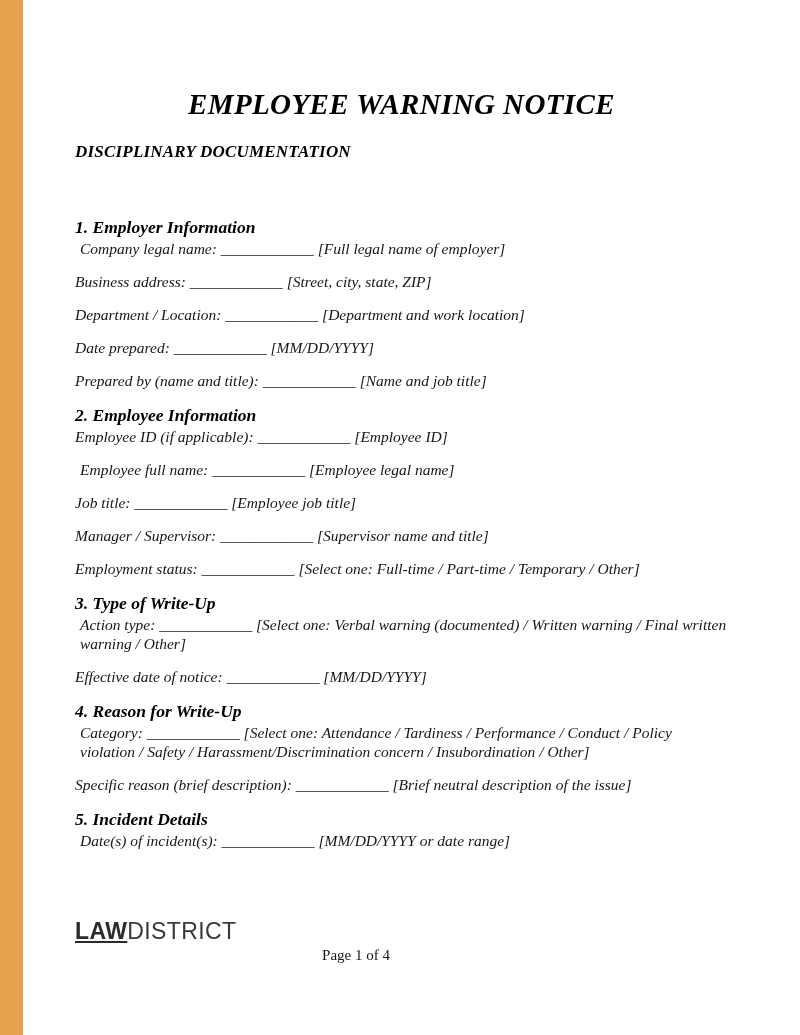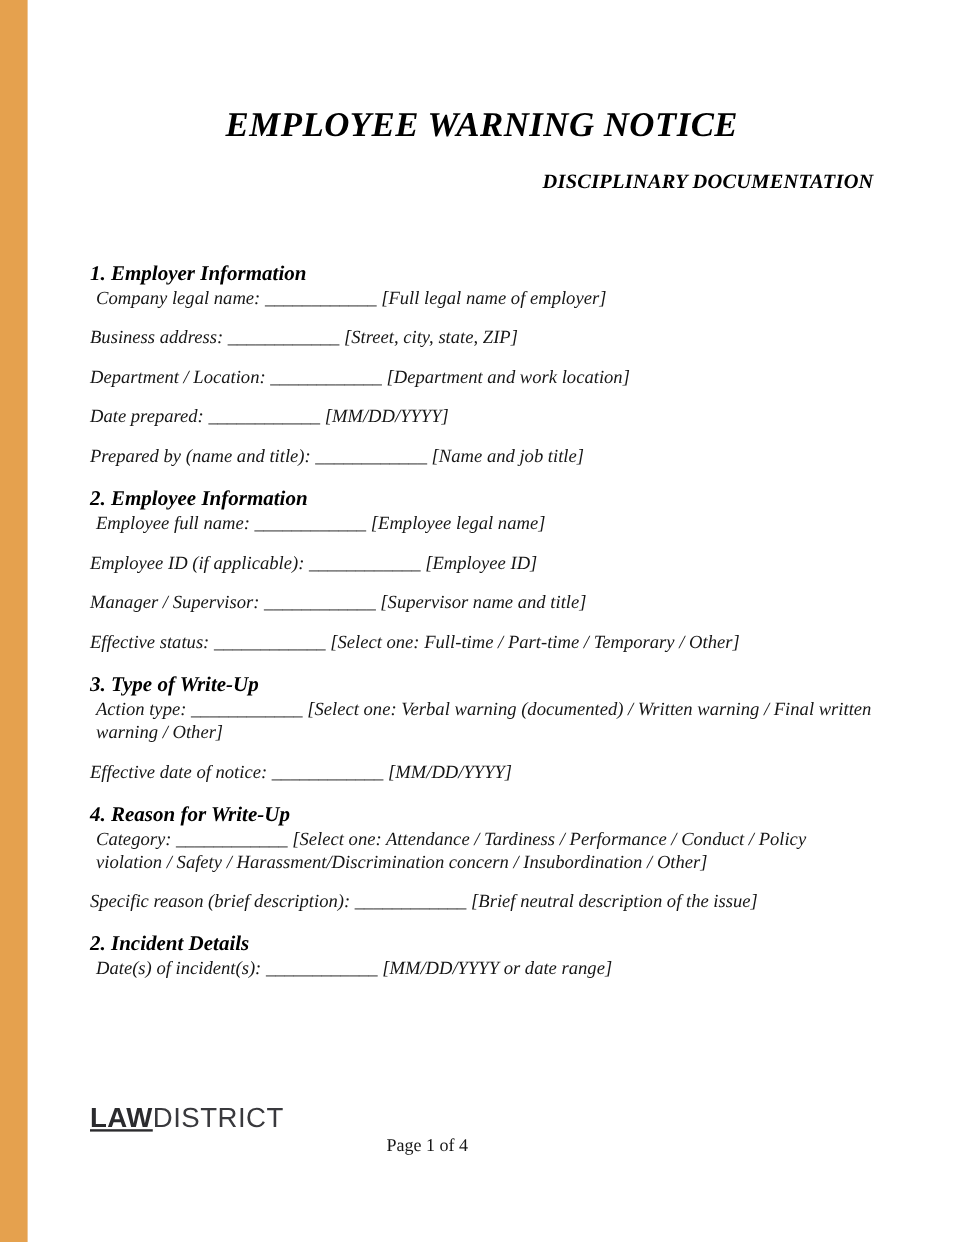--- a/index.html
+++ b/index.html
@@ -30,21 +30,21 @@
     font-weight: 700;
     text-align: center;
     letter-spacing: 0.4px;
     color: #000000;
   }
   .doc-subtitle {
     margin: 21px 0 0 0;
     font-size: 17px;
     line-height: 20px;
     font-weight: 700;
-    text-align: right;
+    text-align: left;
     letter-spacing: 0.2px;
     color: #000000;
   }
   .section-heading {
     margin: 15px 0 1px 0;
     font-size: 17.5px;
     line-height: 21px;
     font-weight: 700;
     color: #000000;
   }
@@ -91,34 +91,35 @@
     <div class="doc-subtitle">DISCIPLINARY DOCUMENTATION</div>
 
     <h2 class="section-heading first">1. Employer Information</h2>
     <p class="form-line indent">Company legal name: ____________ [Full legal name of employer]</p>
     <p class="form-line">Business address: ____________ [Street, city, state, ZIP]</p>
     <p class="form-line">Department / Location: ____________ [Department and work location]</p>
     <p class="form-line">Date prepared: ____________ [MM/DD/YYYY]</p>
     <p class="form-line">Prepared by (name and title): ____________ [Name and job title]</p>
 
     <h2 class="section-heading">2. Employee Information</h2>
+    <p class="form-line">Employee ID (if applicable): ____________ [Employee ID]</p>
     <p class="form-line indent">Employee full name: ____________ [Employee legal name]</p>
-    <p class="form-line">Employee ID (if applicable): ____________ [Employee ID]</p>
+    <p class="form-line">Job title: ____________ [Employee job title]</p>
     <p class="form-line">Manager / Supervisor: ____________ [Supervisor name and title]</p>
-    <p class="form-line">Effective status: ____________ [Select one: Full-time / Part-time / Temporary / Other]</p>
+    <p class="form-line">Employment status: ____________ [Select one: Full-time / Part-time / Temporary / Other]</p>
 
     <h2 class="section-heading">3. Type of Write-Up</h2>
     <p class="form-line indent">Action type: ____________ [Select one: Verbal warning (documented) / Written warning / Final written warning / Other]</p>
     <p class="form-line">Effective date of notice: ____________ [MM/DD/YYYY]</p>
 
     <h2 class="section-heading">4. Reason for Write-Up</h2>
     <p class="form-line indent">Category: ____________ [Select one: Attendance / Tardiness / Performance / Conduct / Policy violation / Safety / Harassment/Discrimination concern / Insubordination / Other]</p>
     <p class="form-line">Specific reason (brief description): ____________ [Brief neutral description of the issue]</p>
 
-    <h2 class="section-heading">2. Incident Details</h2>
+    <h2 class="section-heading">5. Incident Details</h2>
     <p class="form-line indent">Date(s) of incident(s): ____________ [MM/DD/YYYY or date range]</p>
   </div>
 
   <div class="footer-logo">
     <span class="logo-law">LAW</span><span class="logo-district">DISTRICT</span>
   </div>
   <div class="page-number">Page 1 of 4</div>
 </div>
 
 </body></html>

